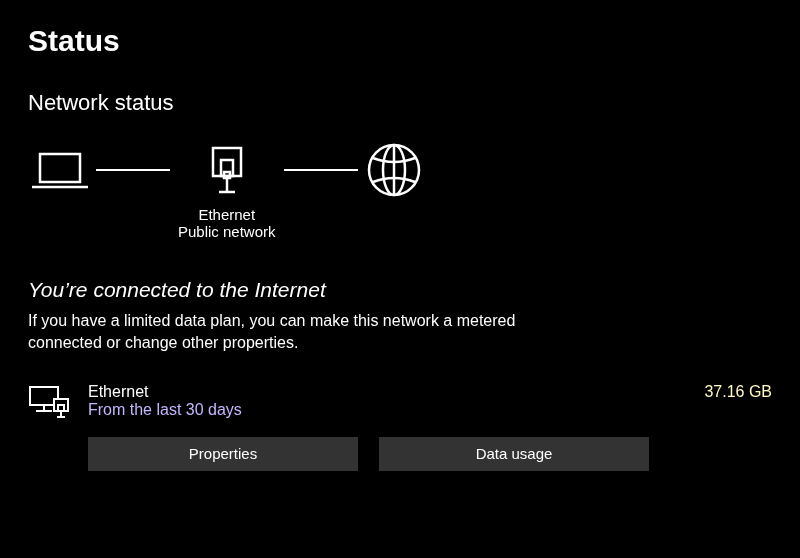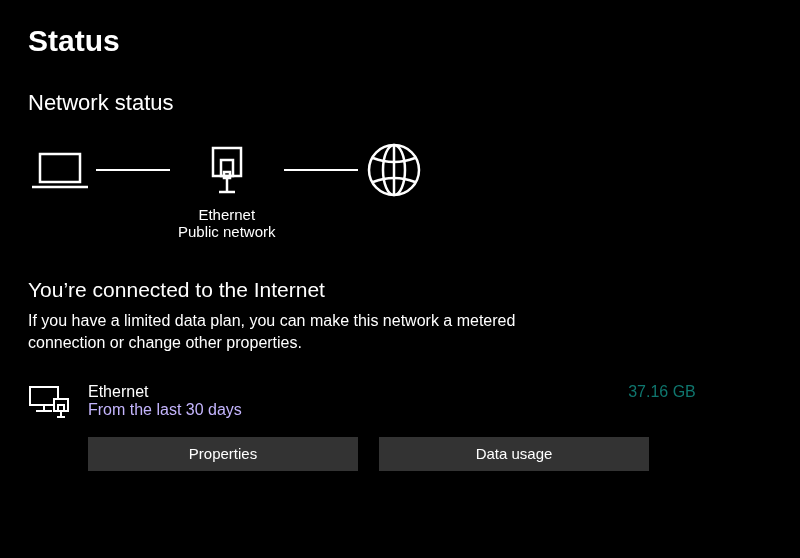--- a/index.html
+++ b/index.html
@@ -70,20 +70,21 @@
     }
     .topo-connector-line {
       width: 74px;
       height: 2px;
       background: #ffffff;
     }
     .connection-heading {
       font-size: 21px;
       font-weight: 350;
       margin-bottom: 8px;
+      font-style: italic;
     }
     .connection-description {
       font-size: 16px;
       color: #ffffff;
       line-height: 1.4;
       font-weight: 350;
       margin-bottom: 28px;
       max-width: 560px;
     }
     .adapter-row {
@@ -105,23 +106,23 @@
       font-weight: 400;
       color: #ffffff;
     }
     .adapter-sub {
       font-size: 16px;
       color: #c4b5fd;
       font-weight: 350;
     }
     .adapter-usage-col {
       width: 220px;
-      text-align: center;
-      font-size: 16px;
-      color: #0f766e;
+      text-align: right;
+      font-size: 16px;
+      color: #fef9c3;
       font-weight: 400;
       padding-top: 0;
     }
     .button-row {
       display: flex;
       gap: 21px;
       margin-left: 60px;
     }
     .win-button {
       background: #333333;
@@ -189,21 +190,21 @@
           <line x1="28" y1="3" x2="28" y2="53" stroke="#ffffff" stroke-width="2.5"></line>
           <path d="M 7 16 Q 28 24 49 16" fill="none" stroke="#ffffff" stroke-width="2.5"></path>
           <path d="M 7 40 Q 28 32 49 40" fill="none" stroke="#ffffff" stroke-width="2.5"></path>
         </svg>
       </div>
     </div>
 
   </div>
 
   <div class="connection-heading">You’re connected to the Internet</div>
-  <div class="connection-description">If you have a limited data plan, you can make this network a metered connection or change other properties.</div>
+  <div class="connection-description">If you have a limited data plan, you can make this network a metered connected or change other properties.</div>
 
   <div class="adapter-row">
     <div class="adapter-icon-col">
       <span>
         <svg width="42" height="34" viewBox="0 0 42 34">
           <rect x="2" y="2" width="28" height="18" fill="none" stroke="#ffffff" stroke-width="2"></rect>
           <line x1="16" y1="20" x2="16" y2="26" stroke="#ffffff" stroke-width="2"></line>
           <line x1="8" y1="26" x2="24" y2="26" stroke="#ffffff" stroke-width="2"></line>
           <rect x="26" y="14" width="14" height="12" fill="#000" stroke="#ffffff" stroke-width="2"></rect>
           <rect x="30" y="20" width="6" height="6" fill="none" stroke="#ffffff" stroke-width="2"></rect>

